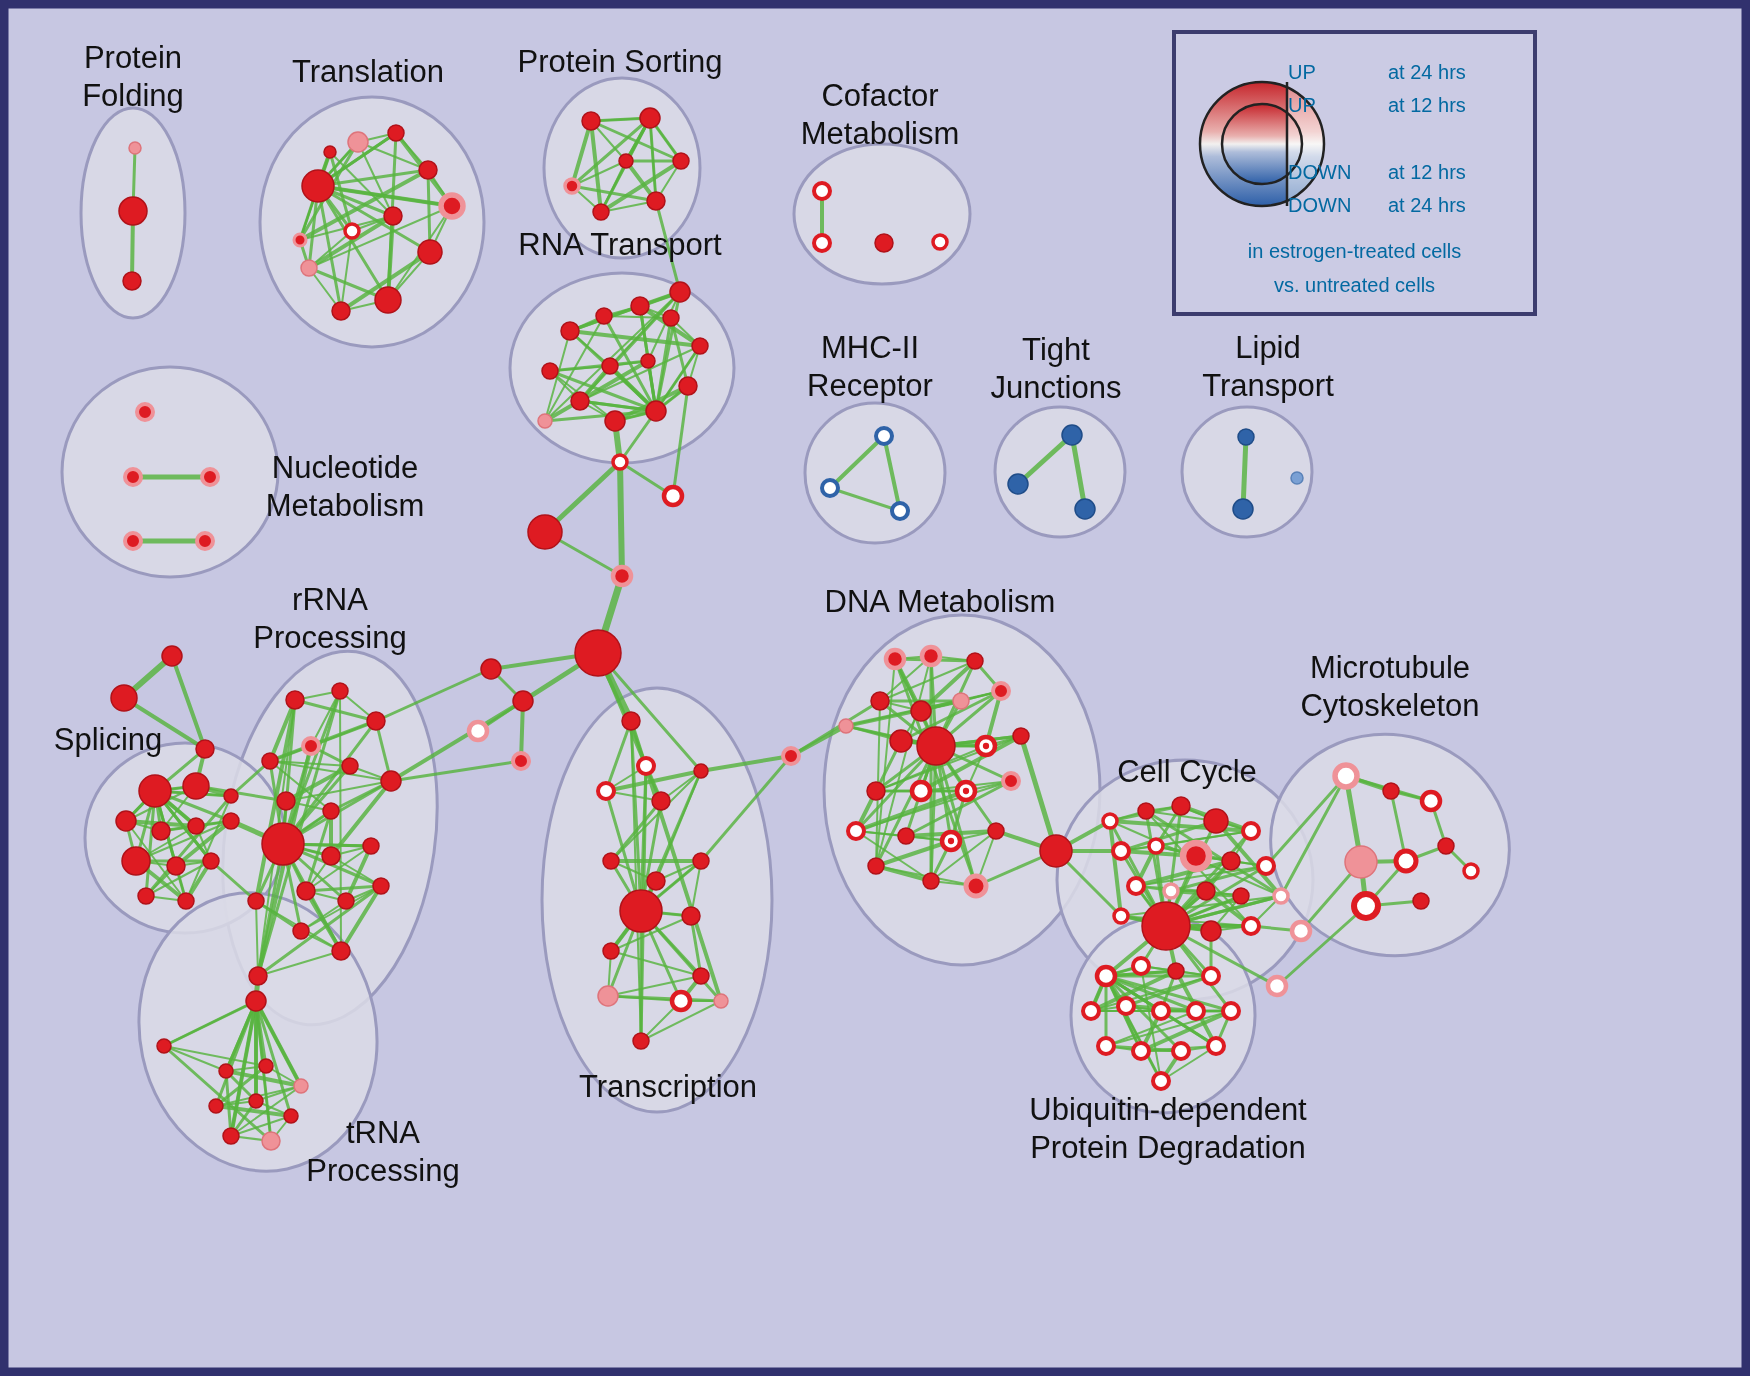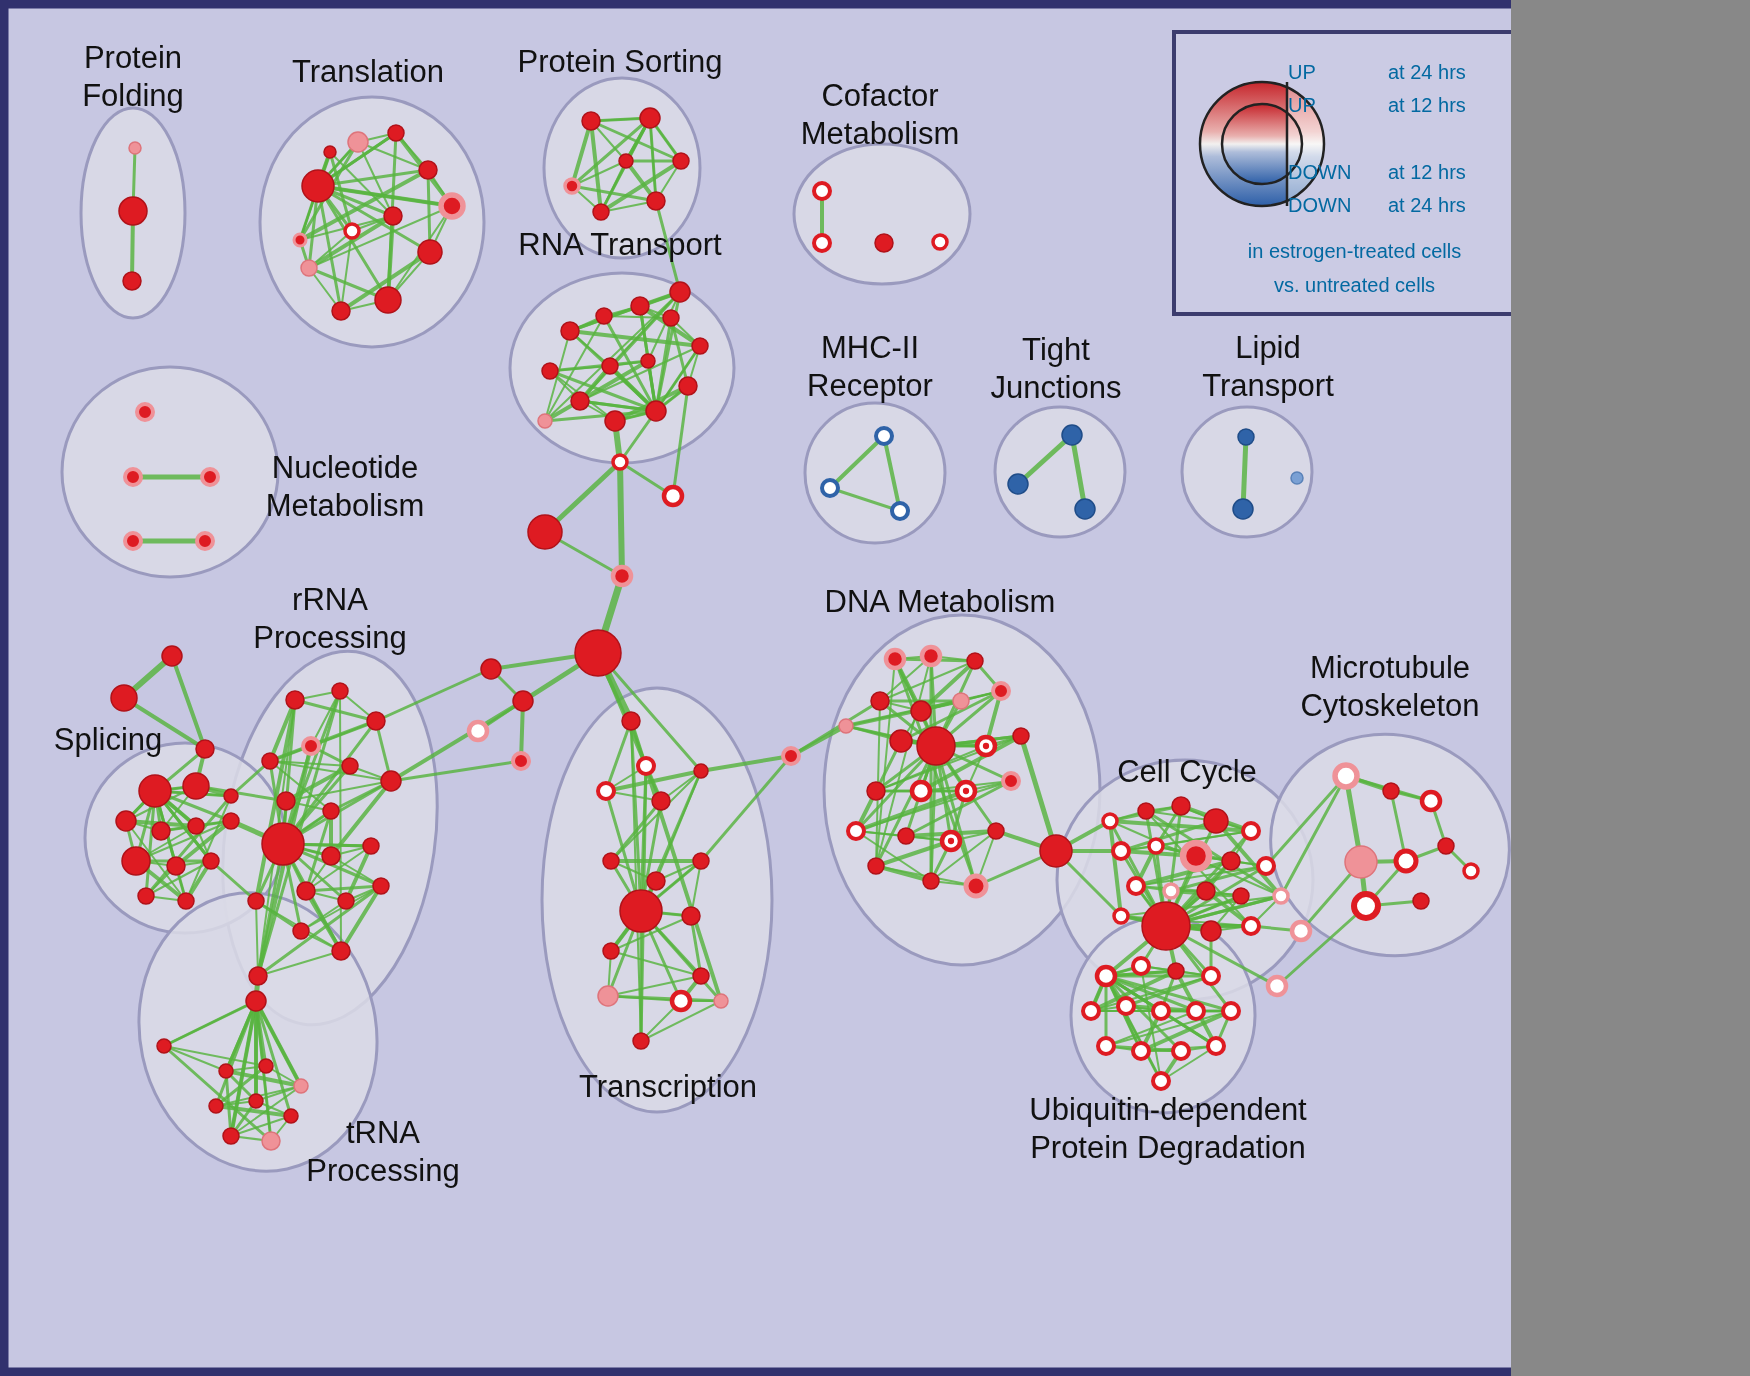--- a/index.html
+++ b/index.html
@@ -1,17 +1,17 @@
 <!DOCTYPE html>
 <html><head>
 <meta charset="utf-8">
 <style>
   html,body{margin:0;padding:0;}
   body{background:#888; font-family:"Liberation Sans", sans-serif;}
-  .stage{position:relative;width:1511px;height:1376px;background:#c7c7e2;overflow:hidden;}
+  .stage{position:relative;width:1750px;height:1376px;background:#c7c7e2;overflow:hidden;}
   #net{position:absolute;left:0;top:0;}
   .clabel{font-family:"Liberation Sans",sans-serif;font-size:31px;fill:#111;}
   #legend{position:absolute;box-sizing:border-box;border:4px solid #3c3c6e;background:#cbcbe4;z-index:5;}
   #legend svg{position:absolute;left:0;top:0;}
   .lg{position:absolute;font-size:20px;color:#0369a1;white-space:nowrap;font-family:"Liberation Sans",sans-serif;}
   .s{left:112px;}
   .t{left:212px;}
   .cap{left:0;width:100%;text-align:center;}
 </style>
 </head>

